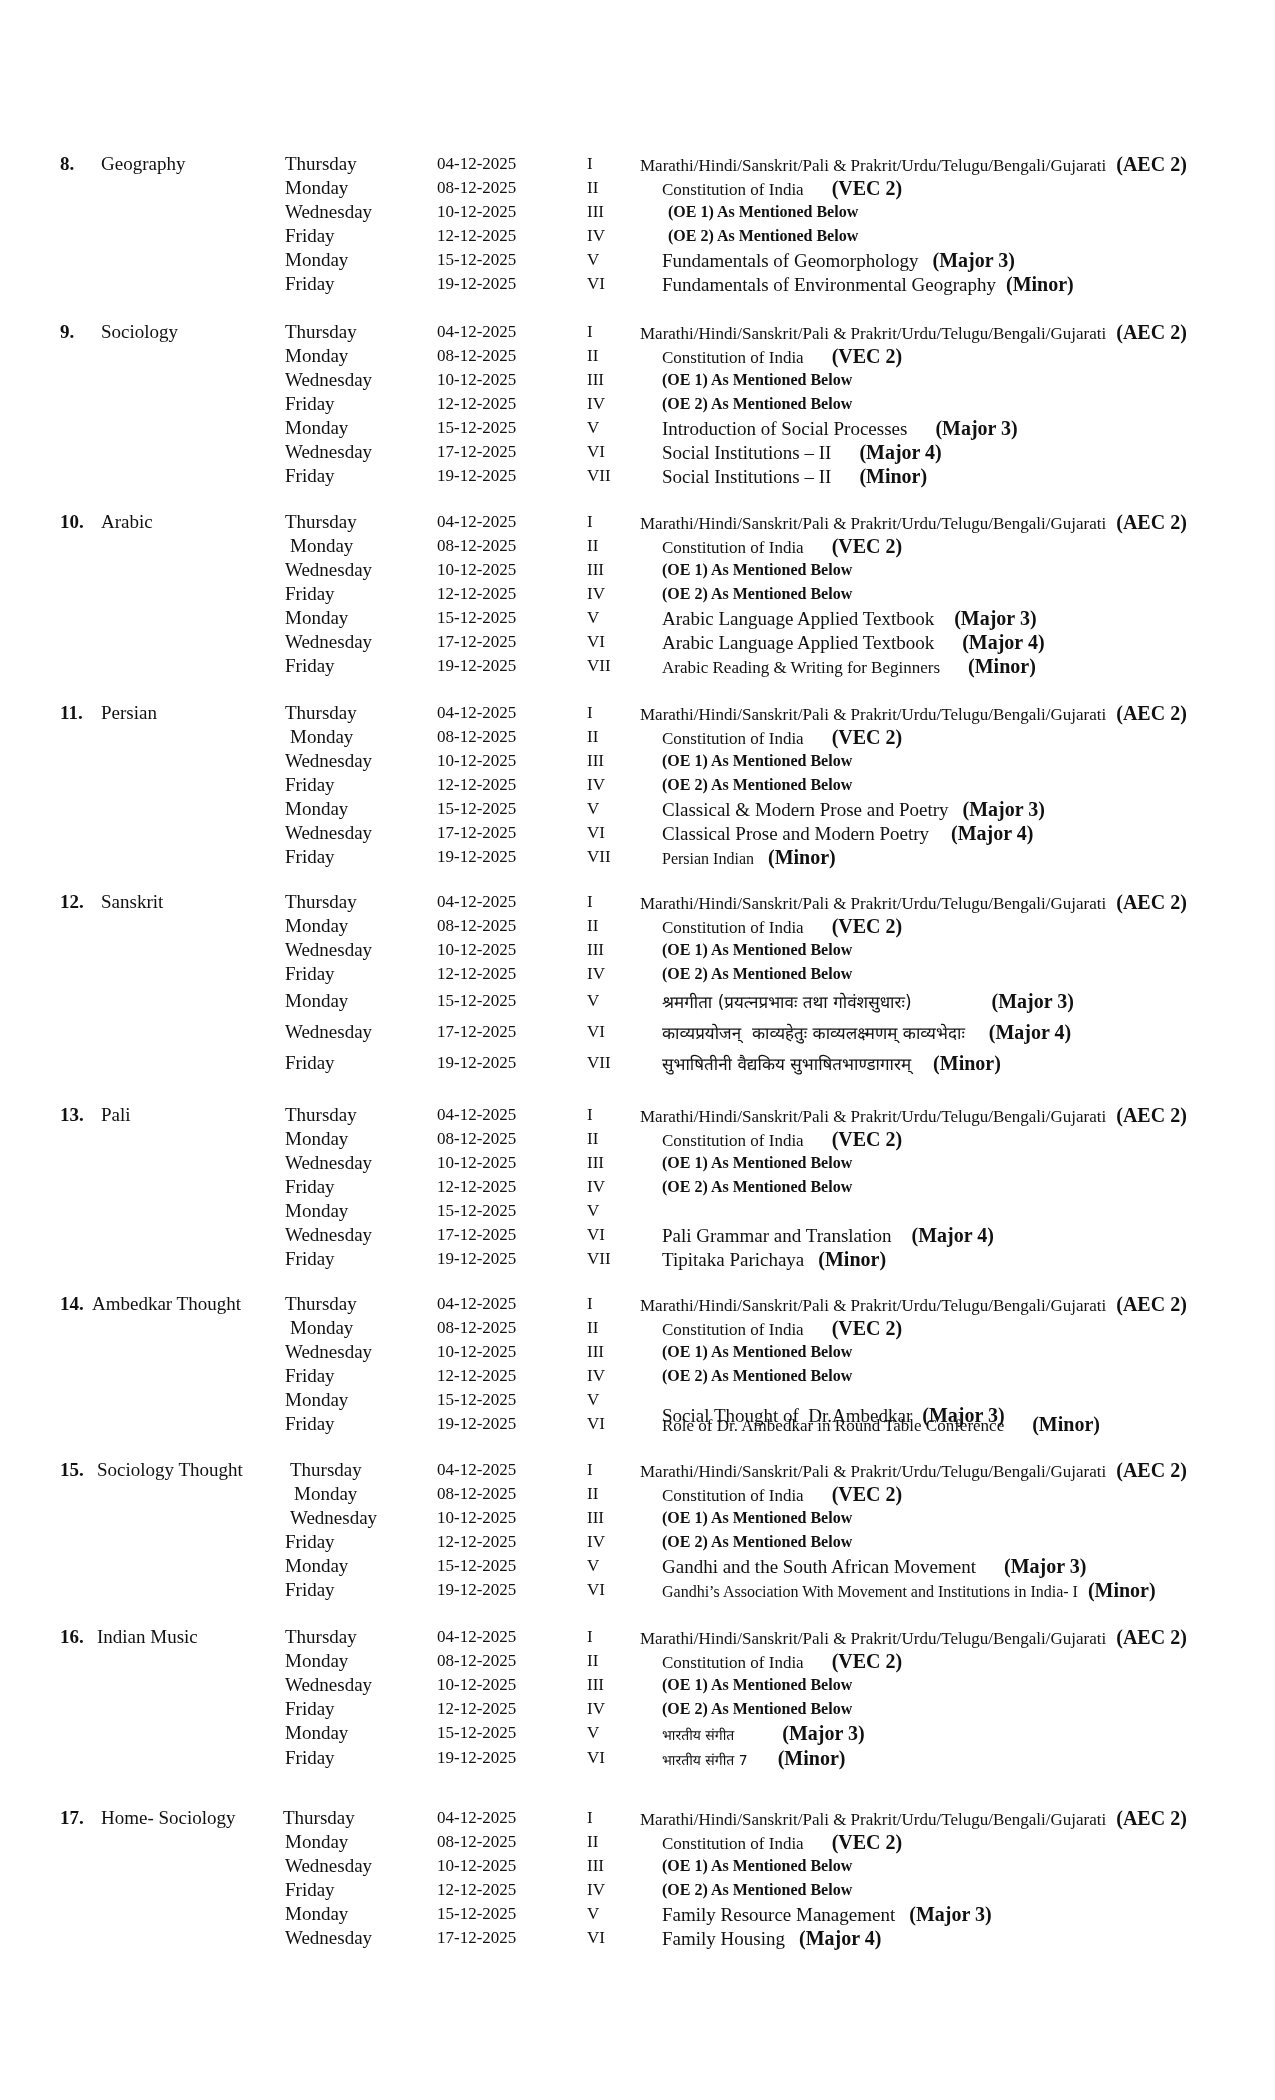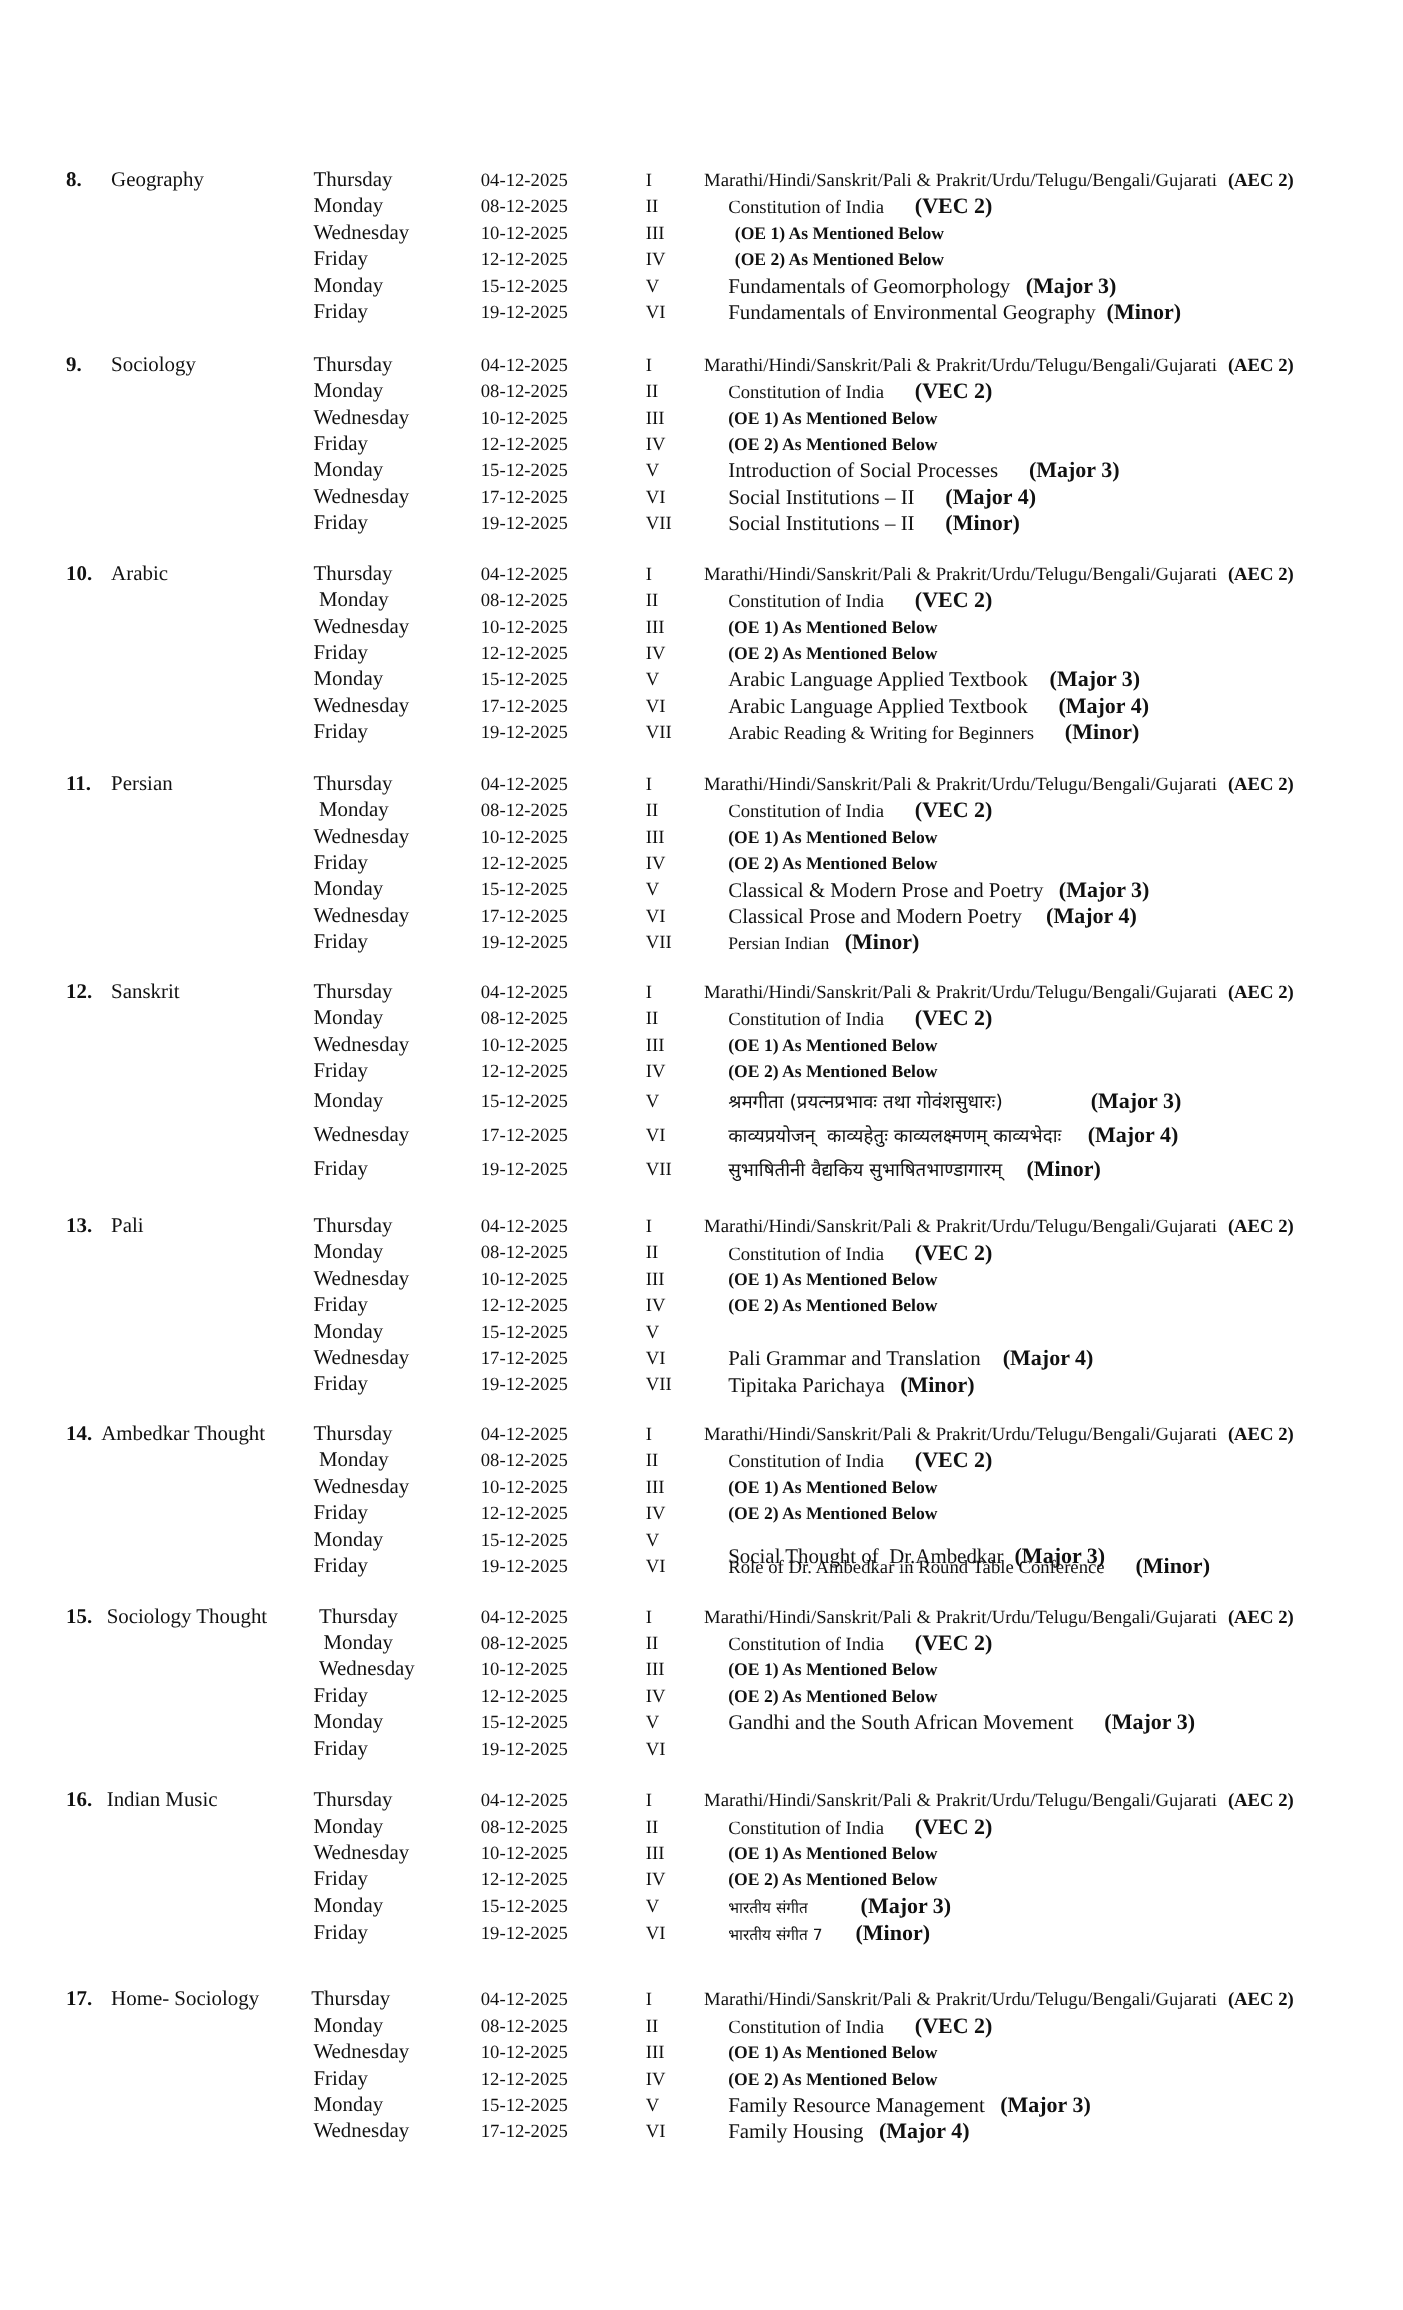--- a/index.html
+++ b/index.html
@@ -75,21 +75,21 @@
     .paper.small { font-size: 16px; }
     .paper.deva {
       font-family: "DejaVu Sans", sans-serif;
       font-size: 17px;
     }
     .paper .tag {
       font-weight: bold;
       font-size: 20px;
       margin-left: 14px;
     }
-    .paper.aec .tag { margin-left: 10px; font-size: 17px; }
+    .paper.aec .tag { margin-left: 10px; font-size: 20px; }
     .paper .bold {
       font-weight: bold;
       font-size: 16px;
     }
     .paper .wide { margin-left: 28px; }
   </style>
 </head>
 <body>
 
 <div id="doc">
@@ -440,20 +440,21 @@
     <div class="row" style="top:96px;">
       <span class="day">Monday</span>
       <span class="date">15-12-2025</span>
       <span class="sem">V</span>
       <span class="paper big"><span>Gandhi and the South African Movement</span><span class="tag wide">(Major 3)</span></span>
     </div>
     <div class="row" style="top:120px;">
       <span class="day">Friday</span>
       <span class="date">19-12-2025</span>
       <span class="sem">VI</span>
+      <span class="paper small"><span>Gandhi’s Association With Movement and Institutions in India- I</span><span class="tag" style="margin-left:10px;">(Minor)</span></span>
     </div>
   </div>
 
   <div class="section" style="top:1625px;">
     <span class="subj-num">16.</span>
     <span class="subj-name" style="left:97px;">Indian Music</span>
     <div class="row" style="top:0px;">
       <span class="day">Thursday</span>
       <span class="date">04-12-2025</span>
       <span class="sem">I</span>

